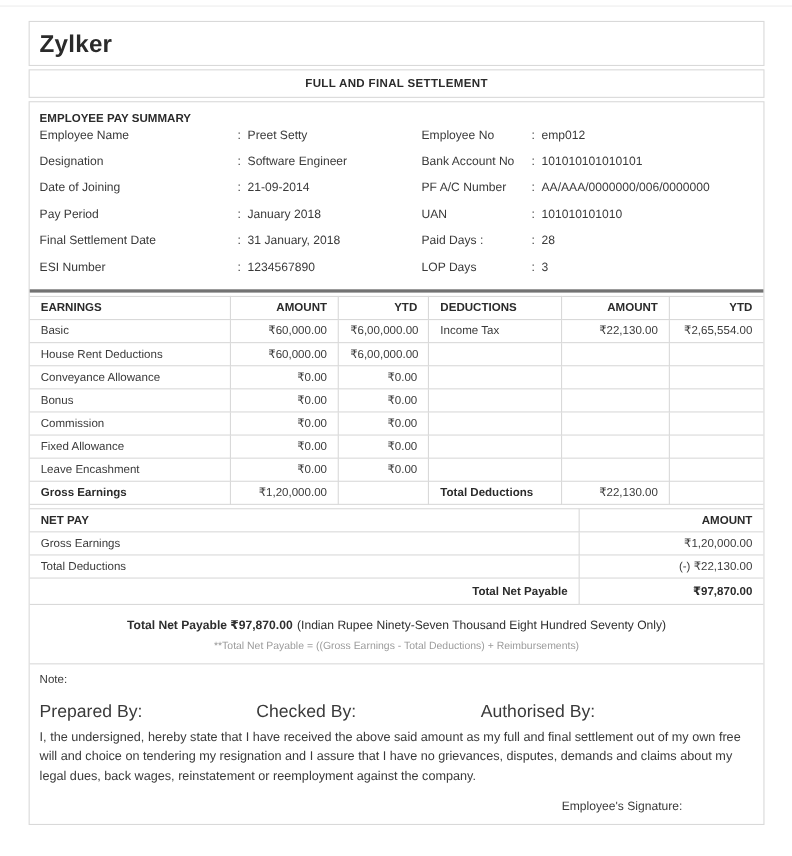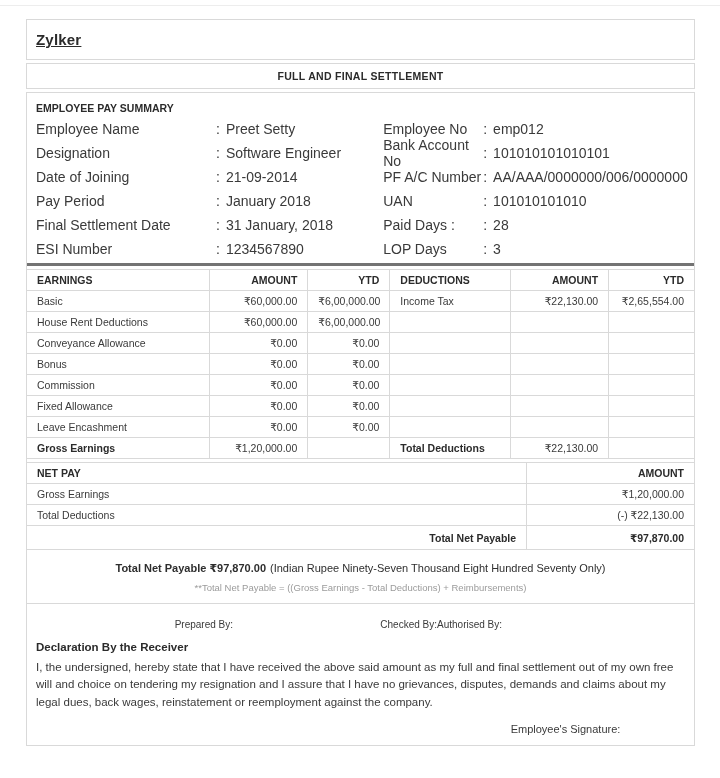--- a/index.html
+++ b/index.html
@@ -8,29 +8,29 @@
     width: 720px; height: 778px;
     background: #ffffff;
     font-family: "Liberation Sans", "DejaVu Sans", sans-serif;
     color: #3a3a3a;
   }
   .top-strip { height: 6px; border-bottom: 1px solid #ededed; }
   .page { width: 669px; margin: 13px 0 0 26px; }
 
   .box { border: 1px solid #d9d9d9; background: #fff; }
   .brand-box { height: 41px; display: flex; align-items: center; padding-left: 9px; margin-bottom: 3px; }
-  .brand { font-size: 15px; font-weight: 600; color: #2b2b2b; letter-spacing: .2px; text-decoration: underline; }
+  .brand { font-size: 22px; font-weight: 600; color: #2b2b2b; letter-spacing: .2px; }
   .title-box { height: 26px; display: flex; align-items: center; justify-content: center; margin-bottom: 3px; text-align: right; }
   .doc-title { font-size: 10.5px; font-weight: 700; color: #2b2b2b; letter-spacing: .3px; }
 
   
   .emp-summary { padding: 7px 9px 2px; border-bottom: 3px solid #737373; }
   .emp-summary .sec-title { font-size: 10.5px; font-weight: 700; color: #2b2b2b; margin: 2px 0 3px; }
   .sgrid { display: grid; grid-template-columns: 53.5% 46.5%; }
-  .srow { display: flex; height: 24px; align-items: center; font-size: 14px; color: #3a3a3a; }
+  .srow { display: flex; height: 24px; align-items: flex-start; font-size: 11px; color: #3a3a3a; }
   .scol-left .slabel { width: 180px; flex: none; }
   .scol-right .slabel { width: 100px; flex: none; }
   .scolon { margin-right: 6px; }
 
   
   table.grid { width: 100%; border-collapse: collapse; table-layout: fixed; margin-top: 3px; }
   table.grid td {
     border: 1px solid #d9d9d9;
     height: 21px; padding: 0 10px;
     font-size: 10.5px; color: #3a3a3a;
@@ -46,21 +46,21 @@
 
   
   .summary-total { text-align: center; border-bottom: 1px solid #d9d9d9; padding: 12px 0 10px; }
   .line1 { font-size: 11px; color: #2e2e2e; }
   .line1 .b { font-weight: 700; }
   .line1 .rest { margin-left: 4px; }
   .line2 { margin-top: 7px; font-size: 9.5px; color: #9b9b9b; }
 
   
   .note { padding: 8px 9px 0; font-size: 10.5px; color: #3a3a3a; }
-  .sig-row { display: flex; padding: 0 9px; margin-top: 15px; font-size: 10px; color: #3a3a3a; text-align: right; }
+  .sig-row { display: flex; padding: 0 9px; margin-top: 15px; font-size: 16px; color: #3a3a3a; }
   .sig-row .c1 { width: 197px; flex: none; }
   .sig-row .c2 { width: 204px; flex: none; }
   .decl { padding: 0 9px; }
   .decl .decl-title { font-size: 11.5px; font-weight: 700; color: #2b2b2b; margin: 11px 0 0; }
   .decl p { font-size: 11.5px; line-height: 1.52; margin: 6px 0 0; color: #3a3a3a; }
   .emp-sig { margin: 12px 0 10px 410px; font-size: 11px; color: #3a3a3a; text-align: center; }
 </style>
 </head>
 <body>
 
@@ -258,28 +258,28 @@
     </tbody>
       </table>
 
     <div class="summary-total">
       <div class="line1">
         <span class="b">Total Net Payable ₹97,870.00</span><span class="rest">(Indian Rupee Ninety-Seven Thousand Eight Hundred Seventy Only)</span>
       </div>
       <div class="line2">**Total Net Payable = ((Gross Earnings - Total Deductions) + Reimbursements)</div>
     </div>
 
+    <div class="note">Note:</div>
 
     <div class="sig-row">
       <span class="c1">Prepared By:</span>
       <span class="c2">Checked By:</span>
       <span class="c3">Authorised By:</span>
     </div>
 
     <div class="decl">
-      <div class="decl-title">Declaration By the Receiver</div>
       <p>I, the undersigned, hereby state that I have received the above said amount as my full and final settlement out of my own free will and choice on tendering my resignation and I assure that I have no grievances, disputes, demands and claims about my legal dues, back wages, reinstatement or reemployment against the company.</p>
     </div>
 
     <div class="emp-sig">Employee's Signature:</div>
 
   </div>
 </div>
 
 </body></html>

